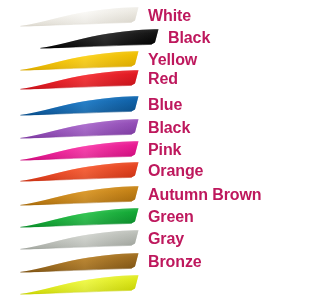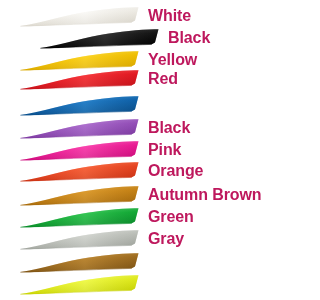--- a/index.html
+++ b/index.html
@@ -152,20 +152,21 @@
               <stop offset="0%" stop-color="#1169b5" stop-opacity="0"></stop>
               <stop offset="55%" stop-color="#3f9ade" stop-opacity="0.45"></stop>
               <stop offset="100%" stop-color="#0b4e89" stop-opacity="0.30"></stop>
             </linearGradient>
           </defs>
           <path d="M1.5,21.2 C16,19.6 38,12.6 62,8.1 C82,4.4 101,2.6 116.5,2.2 L120.5,2.2 L117.0,15.6 L113.8,17.2 C90,17.6 62,18.6 38,20.0 C24,20.8 10,21.4 1.5,21.2 Z" fill="url(#g4)"></path>
           <path d="M1.5,21.2 C16,19.6 38,12.6 62,8.1 C82,4.4 101,2.6 116.5,2.2 L120.5,2.2 L117.0,15.6 L113.8,17.2 C90,17.6 62,18.6 38,20.0 C24,20.8 10,21.4 1.5,21.2 Z" fill="url(#gs4)"></path>
           <path d="M2.5,21.1 C26,20.6 64,19.0 113.8,17.4" fill="none" stroke="#0b4e89" stroke-opacity="0.55" stroke-width="0.9"></path>
         </svg>
       </div>
+      <div class="label">Blue</div>
     </div>
     <div class="row" style="top: 117px;">
       <div class="swatch-wrap">
         <svg viewBox="0 0 124 23" preserveAspectRatio="none">
           <defs>
             <linearGradient id="g5" x1="0" y1="0" x2="0.25" y2="1">
               <stop offset="0%" stop-color="#c08ddd"></stop>
               <stop offset="42%" stop-color="#9c56c0"></stop>
               <stop offset="100%" stop-color="#7c3aa0"></stop>
             </linearGradient>
@@ -305,20 +306,21 @@
               <stop offset="0%" stop-color="#a87322" stop-opacity="0"></stop>
               <stop offset="55%" stop-color="#cf9c47" stop-opacity="0.45"></stop>
               <stop offset="100%" stop-color="#7e5415" stop-opacity="0.30"></stop>
             </linearGradient>
           </defs>
           <path d="M1.5,21.2 C16,19.6 38,12.6 62,8.1 C82,4.4 101,2.6 116.5,2.2 L120.5,2.2 L117.0,15.6 L113.8,17.2 C90,17.6 62,18.6 38,20.0 C24,20.8 10,21.4 1.5,21.2 Z" fill="url(#g11)"></path>
           <path d="M1.5,21.2 C16,19.6 38,12.6 62,8.1 C82,4.4 101,2.6 116.5,2.2 L120.5,2.2 L117.0,15.6 L113.8,17.2 C90,17.6 62,18.6 38,20.0 C24,20.8 10,21.4 1.5,21.2 Z" fill="url(#gs11)"></path>
           <path d="M2.5,21.1 C26,20.6 64,19.0 113.8,17.4" fill="none" stroke="#7e5415" stroke-opacity="0.55" stroke-width="0.9"></path>
         </svg>
       </div>
+      <div class="label">Bronze</div>
     </div>
     <div class="row" style="top: 273px;">
       <div class="swatch-wrap">
         <svg viewBox="0 0 124 23" preserveAspectRatio="none">
           <defs>
             <linearGradient id="g12" x1="0" y1="0" x2="0.25" y2="1">
               <stop offset="0%" stop-color="#f6ff7a"></stop>
               <stop offset="42%" stop-color="#e8f224"></stop>
               <stop offset="100%" stop-color="#c6d105"></stop>
             </linearGradient>

